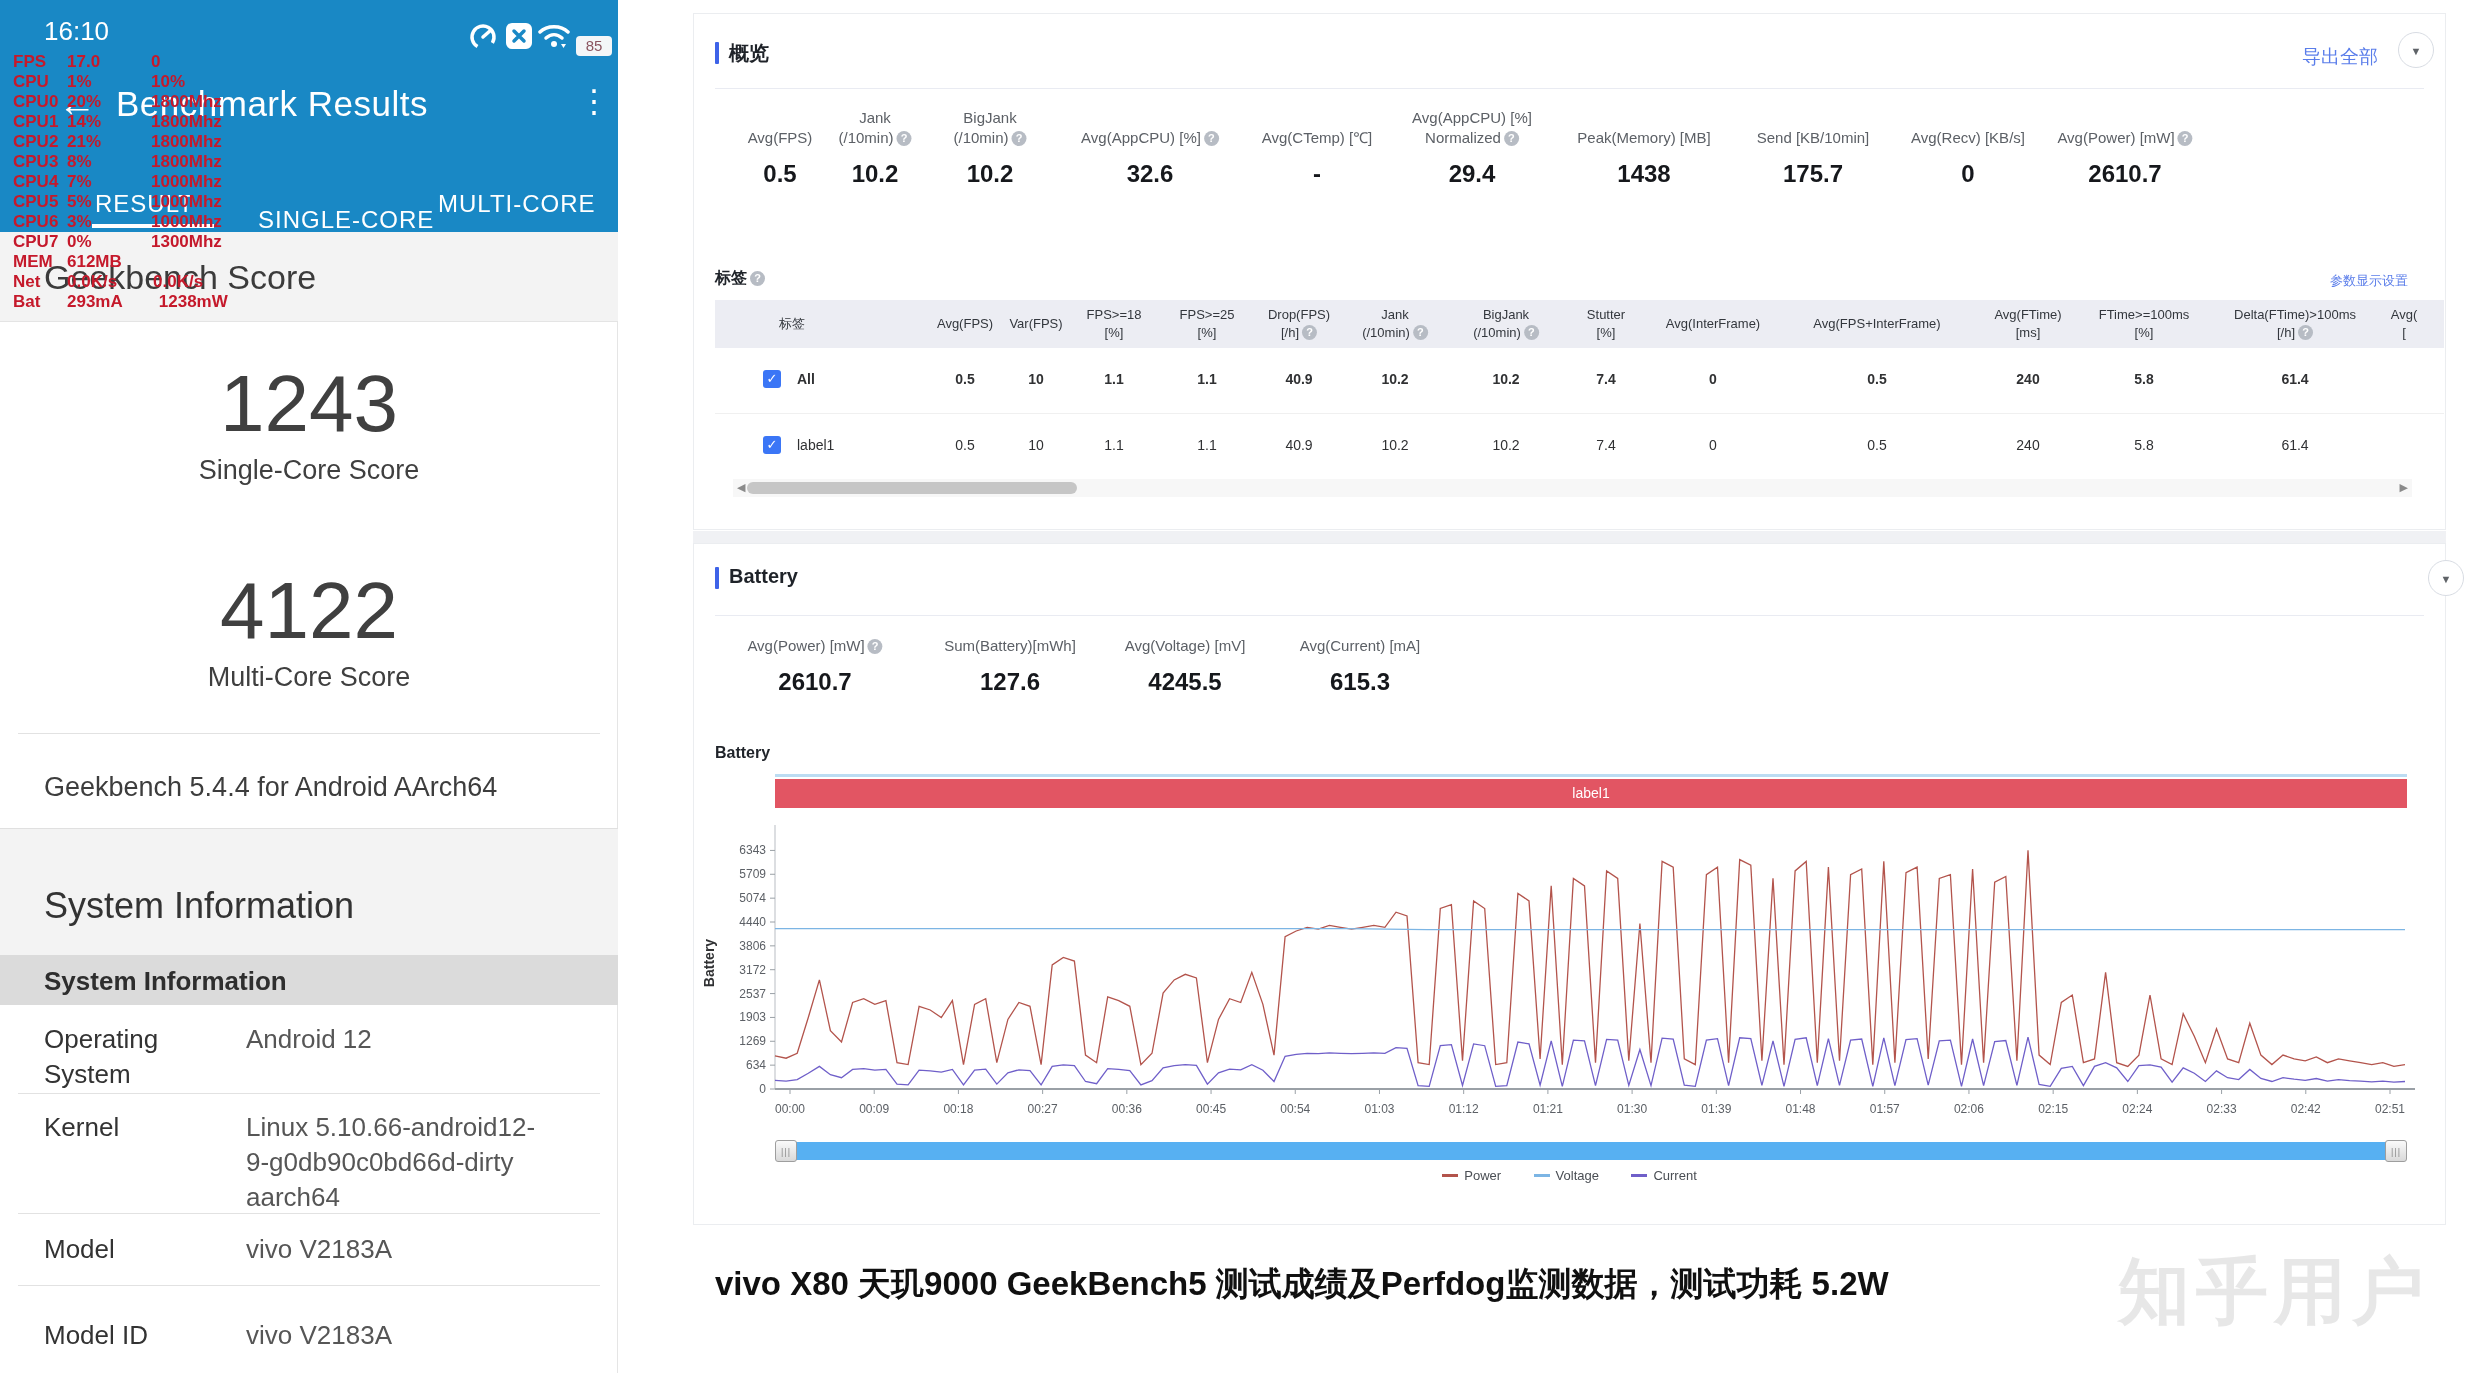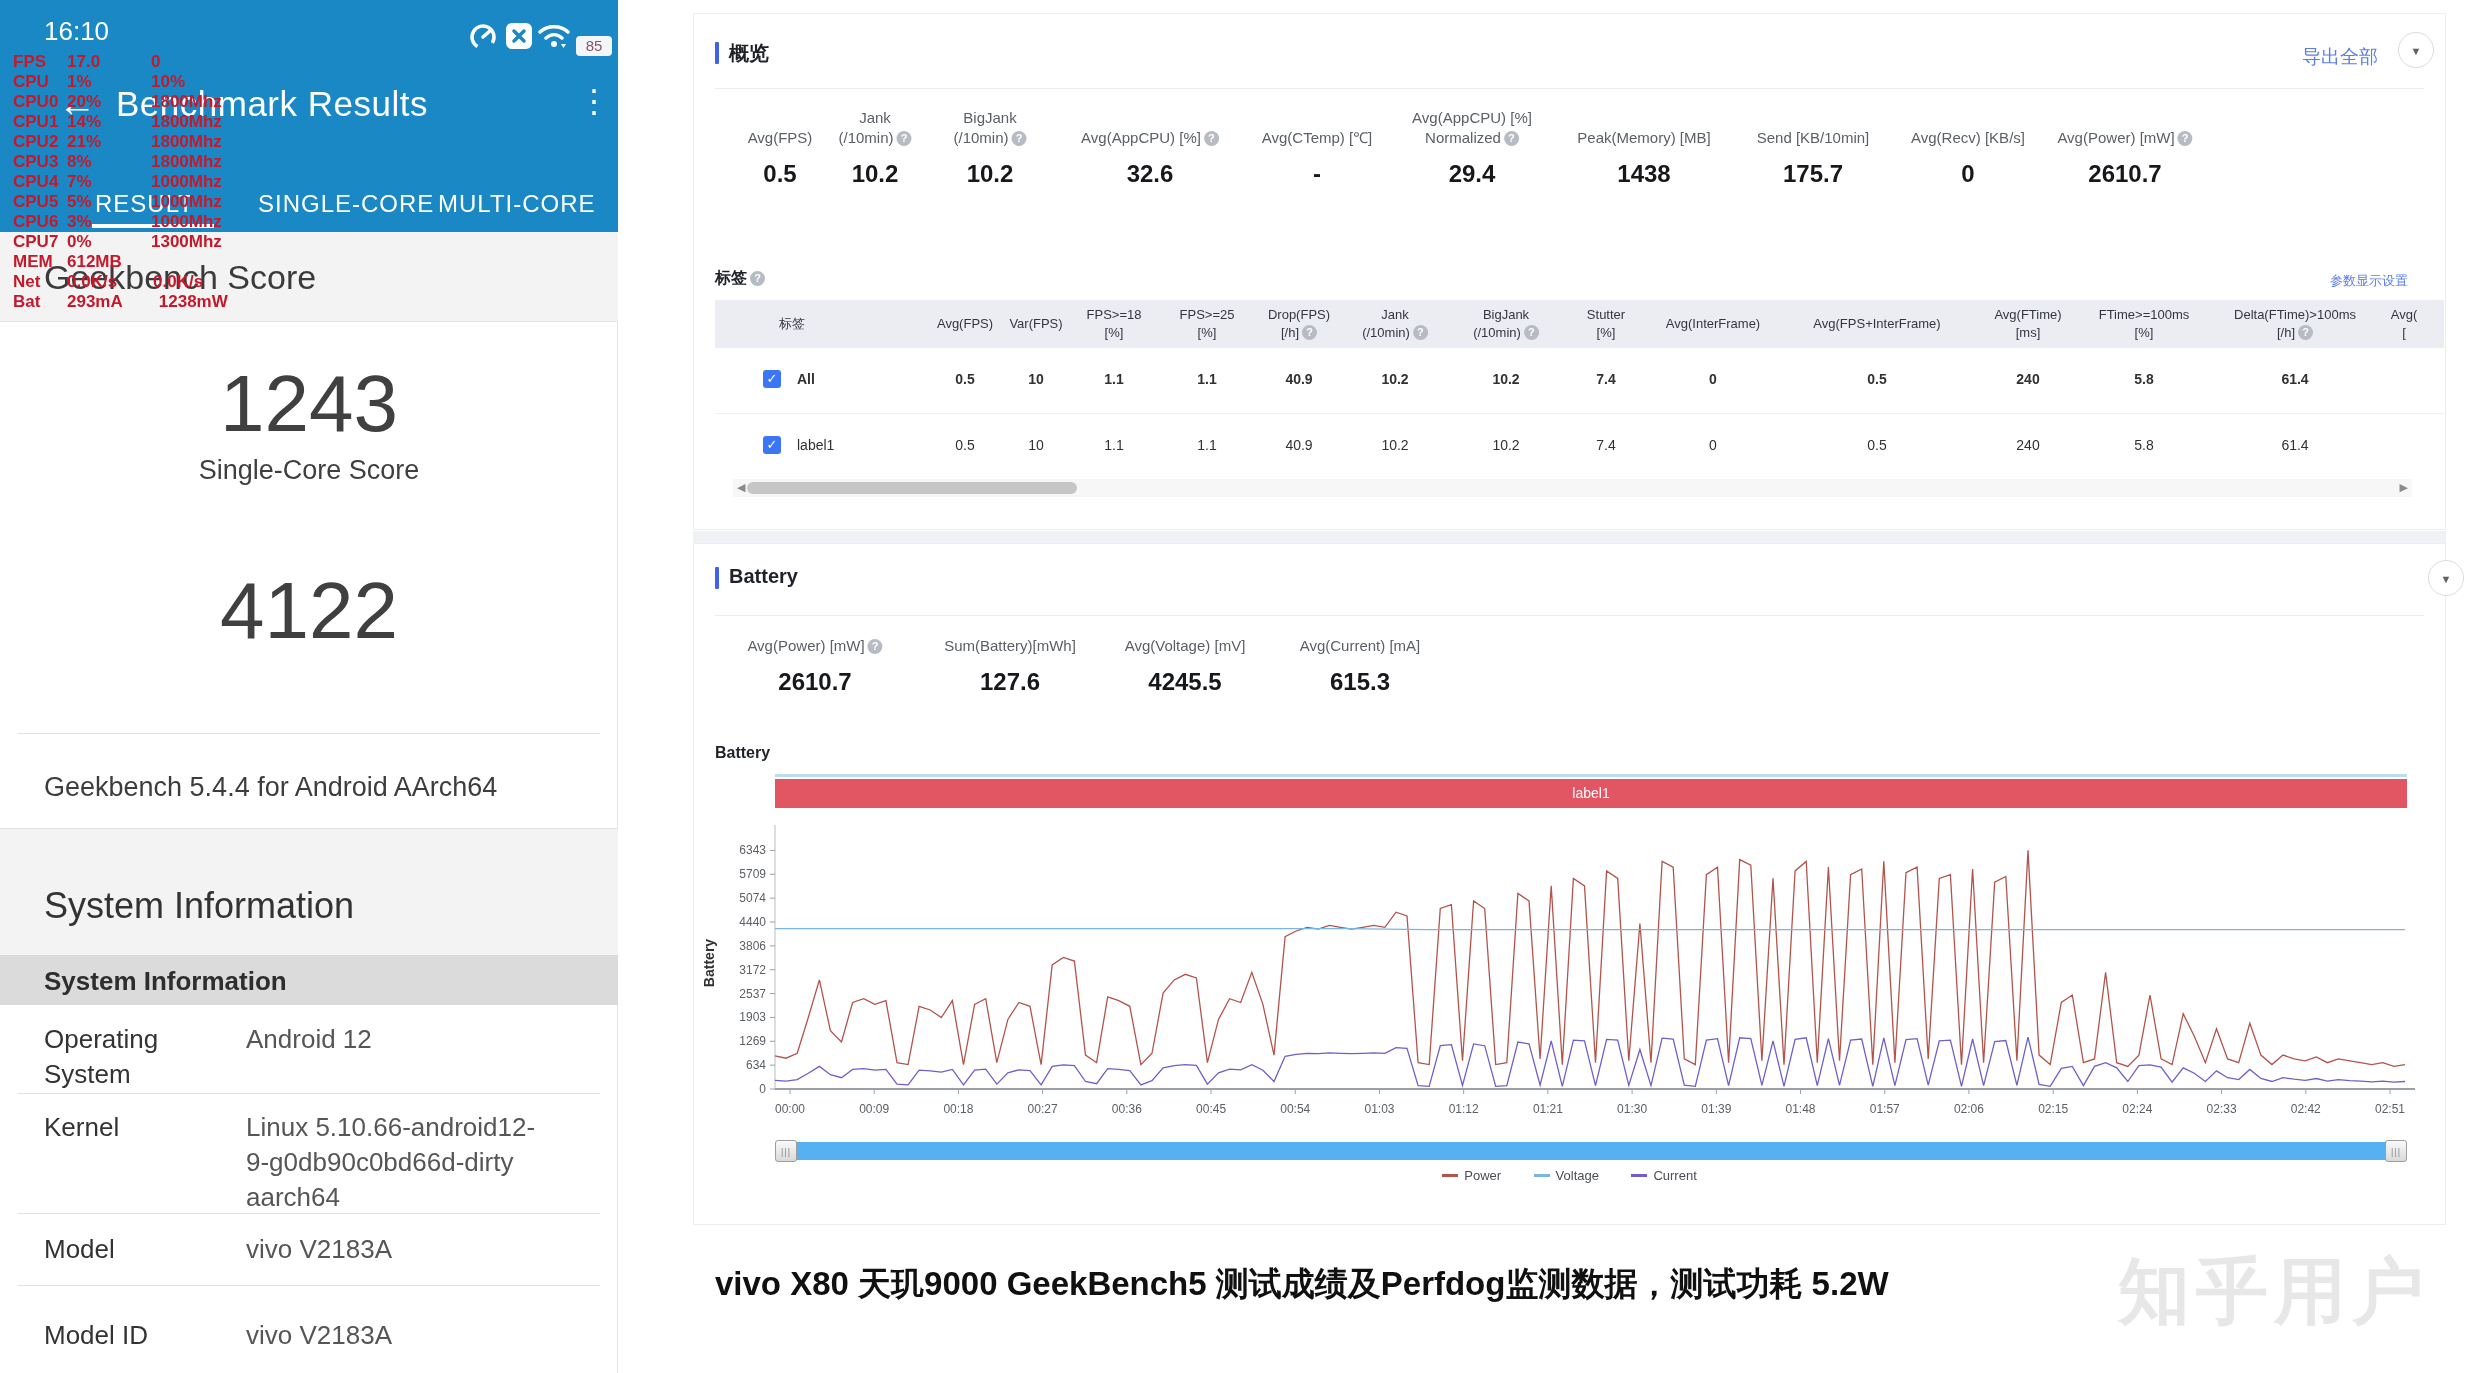--- a/index.html
+++ b/index.html
@@ -96,21 +96,21 @@
       <circle cx="16" cy="21" r="3" fill="#fff"></circle>
       <path d="M23 21 l5 0 -2.5 4 z" fill="#fff"></path>
     </svg>
     <div class="batt-pill">85</div>
 
     <div class="ph-back">←</div>
     <div class="ph-title">Benchmark Results</div>
     <div class="ph-kebab">⋮</div>
 
     <div class="ph-tab" style="left:95px;">RESULT</div>
-    <div class="ph-tab" style="left:258px;">SINGLE-CORE</div>
+    <div class="ph-tab" style="left:258px;margin-top:16px;">SINGLE-CORE</div>
     <div class="ph-tab" style="left:438px;">MULTI-CORE</div>
     <div class="ph-tab-underline"></div>
 
     <div id="overlay">
         <div class="ov-line">
           <span>FPS</span>
           <span>17.0</span>
           <span>0</span>
         </div>
         <div class="ov-line">
@@ -174,20 +174,21 @@
           <span>1238mW</span>
         </div>
       </div>
 
     <div class="score-band">
       <div>Geekbench Score</div>
     </div>
     <div class="big-score" style="top:358px;">1243</div>
     <div class="score-sub" style="top:455px;">Single-Core Score</div>
     <div class="big-score" style="top:565px;">4122</div>
+    <div class="score-sub" style="top:662px;">Multi-Core Score</div>
     <div class="ph-div" style="top:733px;"></div>
     <div class="ph-version">Geekbench 5.4.4 for Android AArch64</div>
 
     <div class="si-band">
       <div>System Information</div>
     </div>
     <div class="si-sub">
       <div>System Information</div>
     </div>
 

